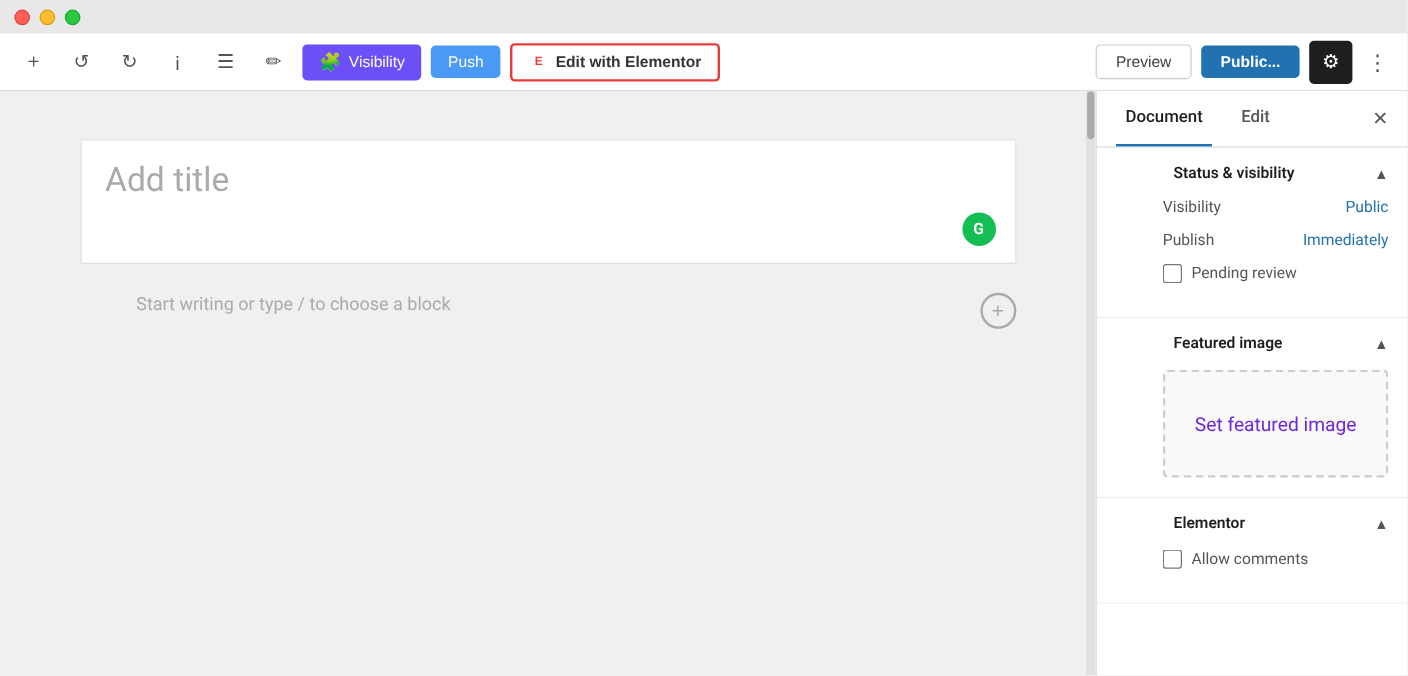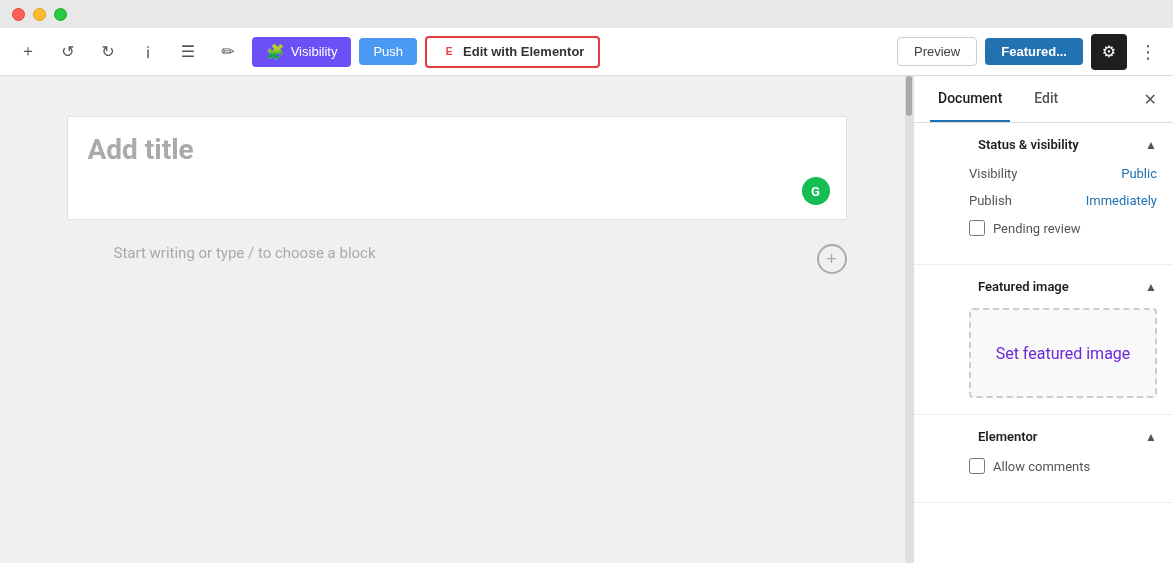--- a/index.html
+++ b/index.html
@@ -163,21 +163,21 @@
       margin-bottom: 24px;
       position: relative;
       min-height: 70px;
     }
     .title-input {
       width: 100%;
       border: none;
       outline: none;
       font-size: 28px;
       color: #0f172a;
-      font-weight: 700;
+      font-weight: 400;
       resize: none;
       font-family: inherit;
       background: transparent;
     }
     .title-input::placeholder { color: #aaa; }
 
     .grammarly-icon {
       position: absolute;
       right: 16px;
       bottom: 14px;
@@ -352,21 +352,21 @@
       <span class="el-icon">E</span>
       <span>Edit with Elementor</span>
     </button>
   </div>
 
   <div class="toolbar-right">
     <button class="btn-preview">
       <span>Preview</span>
     </button>
     <button class="btn-publish">
-      <span>Featured...</span>
+      <span>Public...</span>
     </button>
     <button class="btn-settings">
       <span>⚙</span>
     </button>
     <button class="btn-more">
       <span>⋮</span>
     </button>
   </div>
 </div>
 

